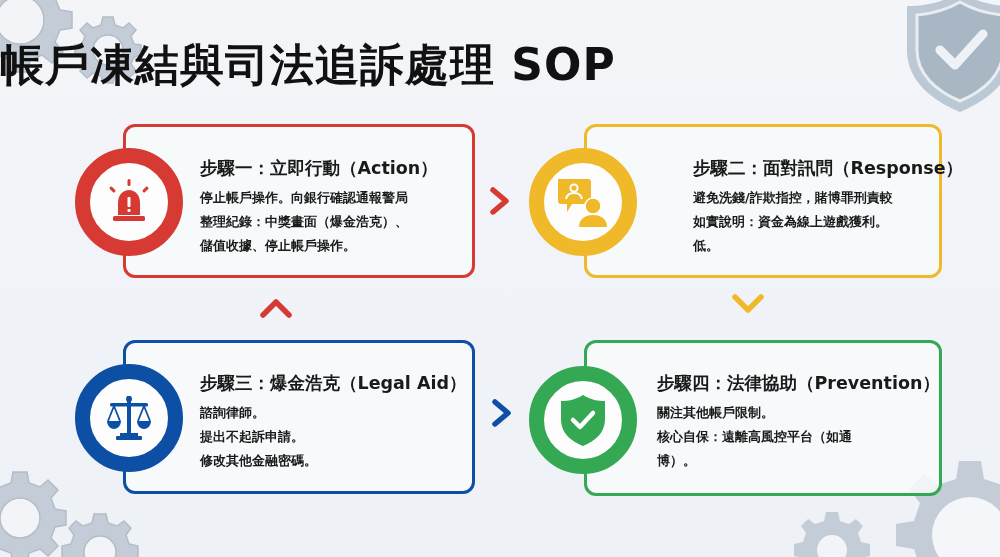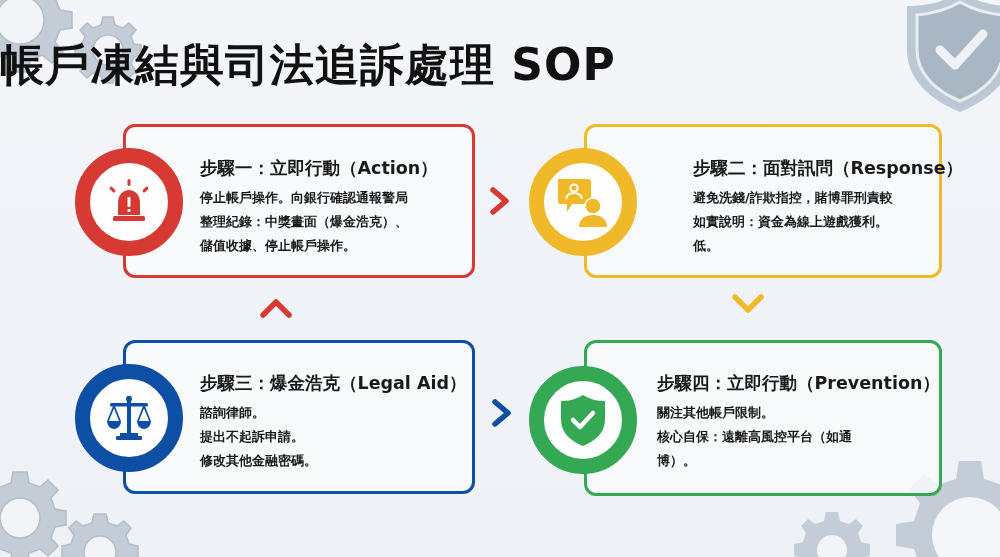--- a/index.html
+++ b/index.html
@@ -130,21 +130,21 @@
 </div>
 
 <div class="card" style="left:584px;top:340px;width:358px;height:156px;border-color:#34a853;"></div>
 <div class="badge" style="left:529px;top:366px;width:108px;height:108px;border-color:#34a853;">
   <svg width="50" height="54" viewBox="0 0 50 54">
     <path d="M25,2 C33,7 40,8 47,8 L47,26 C47,40 37,48 25,53 C13,48 3,40 3,26 L3,8 C10,8 17,7 25,2 Z" fill="#34a853"></path>
     <path d="M15,27 L22,34 L35,20" fill="none" stroke="#fff" stroke-width="4.5" stroke-linecap="round" stroke-linejoin="round"></path>
   </svg>
 </div>
 <div class="card-content" style="left:657px;top:371px;">
-  <div class="card-heading">步驟四：立即行動（Prevention）</div>
+  <div class="card-heading">步驟四：法律協助（Prevention）</div>
   <div class="card-line">關注其他帳戶限制。</div>
   <div class="card-line">核心自保：遠離高風控平台（如通</div>
   <div class="card-line">博）。</div>
 </div>
 
 <svg class="arrow" style="left:488px;top:186px" width="24" height="30" viewBox="0 0 24 30">
   <path d="M5,4 L18,15 L5,26" fill="none" stroke="#d63a33" stroke-width="5.5" stroke-linecap="round" stroke-linejoin="round"></path>
 </svg>
 <svg class="arrow" style="left:730px;top:292px" width="36" height="24" viewBox="0 0 36 24">
   <path d="M5,5 L18,18 L31,5" fill="none" stroke="#f0b92a" stroke-width="5.5" stroke-linecap="round" stroke-linejoin="round"></path>

